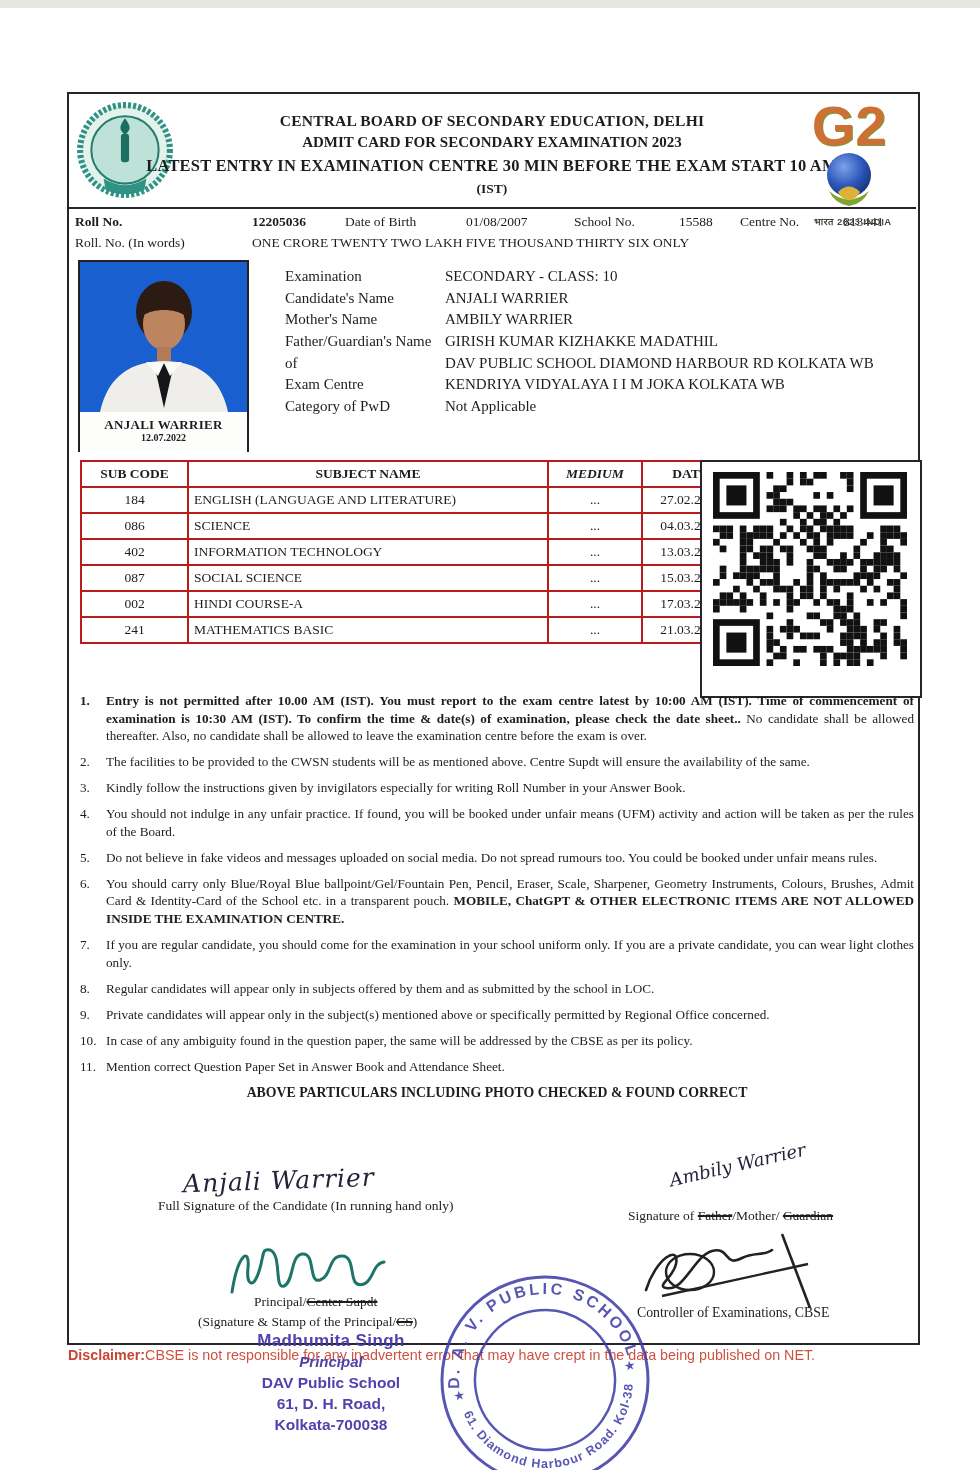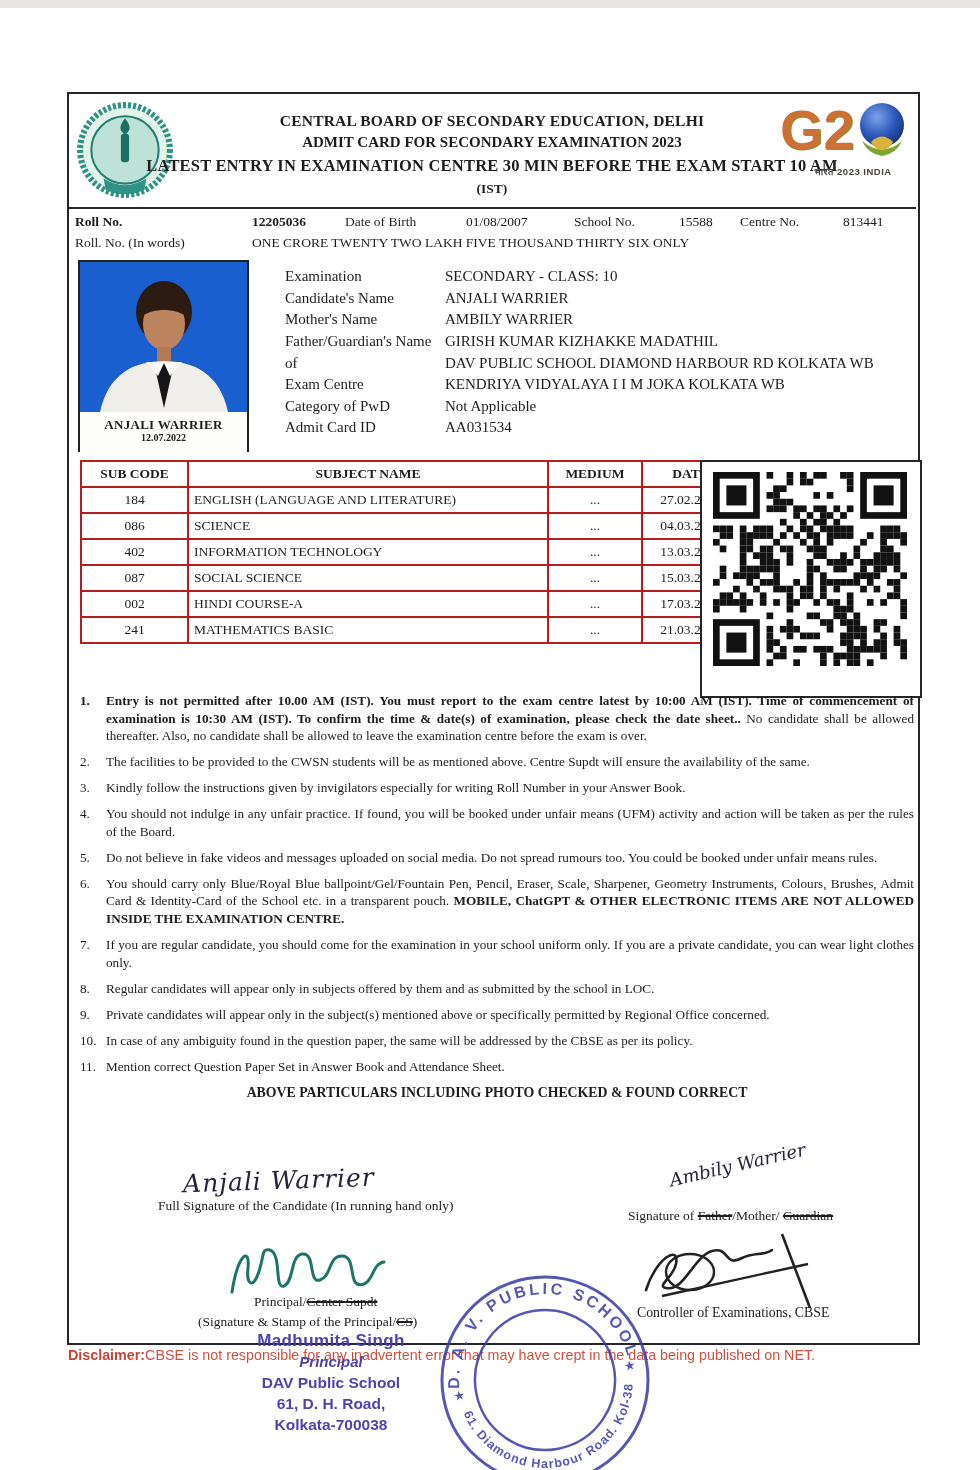--- a/index.html
+++ b/index.html
@@ -10,21 +10,21 @@
   
   .card-frame{left:67px;top:84px;width:849px;height:1249px;border:2px solid #26262a;z-index:1;}
   
   .cbse-logo{left:74px;top:92px;width:102px;height:102px;z-index:2;}
   .hdr{left:78px;top:104px;width:828px;text-align:center;z-index:2;font-weight:bold;}
   .hdr-line1{font-size:15.5px;letter-spacing:.2px;}
   .hdr-line2{font-size:15px;margin-top:4px;}
   .hdr-line3{font-size:16.5px;margin-top:5px;letter-spacing:.2px;}
   .hdr-line4{font-size:13.5px;margin-top:5px;}
   .g20{left:780px;top:93px;width:138px;z-index:3;}
-  .g20-row{display:flex;align-items:center;}
+  .g20-row{display:flex;align-items:center;flex-direction:column;}
   .g20-g2{font-family:"Liberation Sans",sans-serif;font-weight:bold;font-size:56px;line-height:.9;
           color:#cd7034;text-shadow:1px 1px 0 #7d9a3c;}
   .g20-sub{font-family:"Liberation Sans",sans-serif;font-size:9.5px;font-weight:bold;color:#4a453e;
            letter-spacing:.5px;margin:6px 0 0 34px;white-space:nowrap;}
   
   .hr-top{left:67px;top:199px;width:849px;height:0;border-top:2px solid #26262a;z-index:2;}
   .fs{font-size:13.5px;}
   .b{font-weight:bold;}
   .strike{text-decoration:line-through;text-decoration-thickness:1.6px;}
   
@@ -167,32 +167,28 @@
         <span class="dval">DAV PUBLIC SCHOOL DIAMOND HARBOUR RD KOLKATA WB</span>
       </div>
       <div class="drow">
         <span class="dlab">Exam Centre</span>
         <span class="dval">KENDRIYA VIDYALAYA I I M JOKA KOLKATA WB</span>
       </div>
       <div class="drow">
         <span class="dlab">Category of PwD</span>
         <span class="dval">Not Applicable</span>
       </div>
-      <div class="drow">
-        <span class="dlab">Admit Card ID</span>
-        <span class="dval">AA031534</span>
-      </div>
     </div>
 
   <table class="abs subjects">
     <thead>
         <tr id="subj-head">
           <th class="c" style="width: 95px;">SUB CODE</th>
           <th class="" style="width: 348px;">SUBJECT NAME</th>
-          <th class="c" style="width: 82px;">MEDIUM</th>
+          <th class="c" style="width: 82px; font-style: italic;">MEDIUM</th>
           <th class="c" style="width: 85px;">DATE</th>
         </tr>
       </thead>
     <tbody id="subj-body">
         <tr>
           <td class="c">184</td>
           <td class="">ENGLISH (LANGUAGE AND LITERATURE)</td>
           <td class="c">...</td>
           <td class="c">27.02.2023</td>
         </tr>

